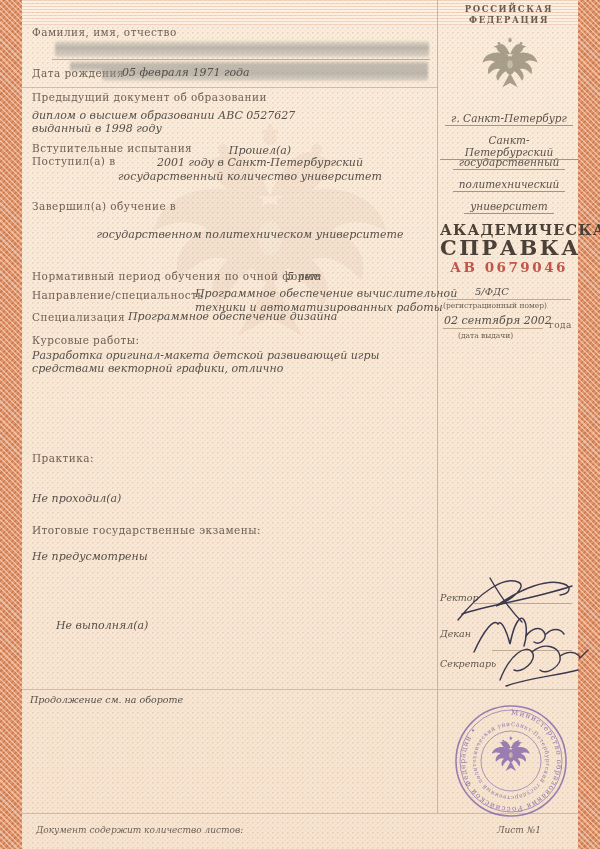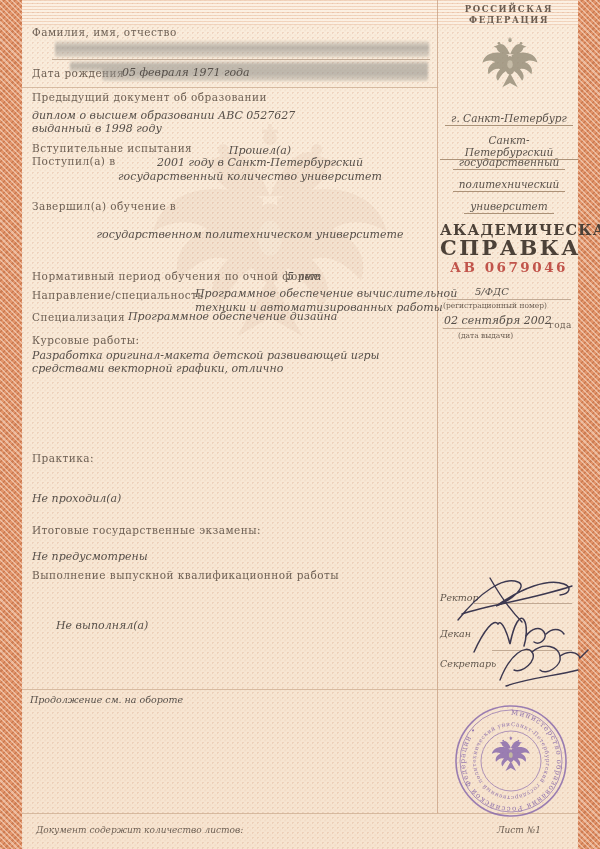--- a/index.html
+++ b/index.html
@@ -103,21 +103,20 @@
   <div class="label" style="left:32px;top:334px;">Курсовые работы:</div>
   <div class="value" style="left:32px;top:349px;">Разработка оригинал-макета детской развивающей игры</div>
   <div class="value" style="left:32px;top:362px;">средствами векторной графики, отлично</div>
 
   <div class="label" style="left:32px;top:452px;">Практика:</div>
   <div class="value" style="left:32px;top:492px;">Не проходил(а)</div>
 
   <div class="label" style="left:32px;top:524px;">Итоговые государственные экзамены:</div>
   <div class="value" style="left:32px;top:550px;">Не предусмотрены</div>
 
-  <div class="label" style="left:32px;top:569px;">Выполнение выпускной квалификационной работы</div>
   <div class="value" style="left:56px;top:619px;">Не выполнял(а)</div>
 
   <div class="value" style="left:30px;top:694px;font-size:9.5px;">Продолжение см. на обороте</div>
 
   <div class="bottom-note" style="position:absolute;left:36px;top:825px;">Документ содержит количество листов:</div>
   <div class="bottom-note" style="position:absolute;left:497px;top:825px;">Лист №1</div>
 
   <div class="rc-center fed" style="top:4px;">РОССИЙСКАЯ</div>
   <div class="rc-center fed" style="top:15px;">ФЕДЕРАЦИЯ</div>
 

